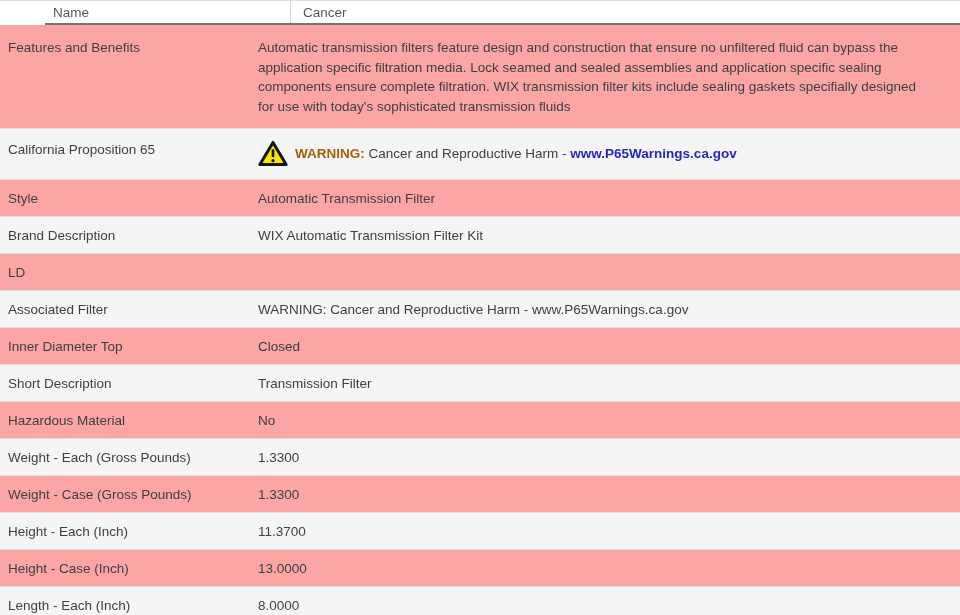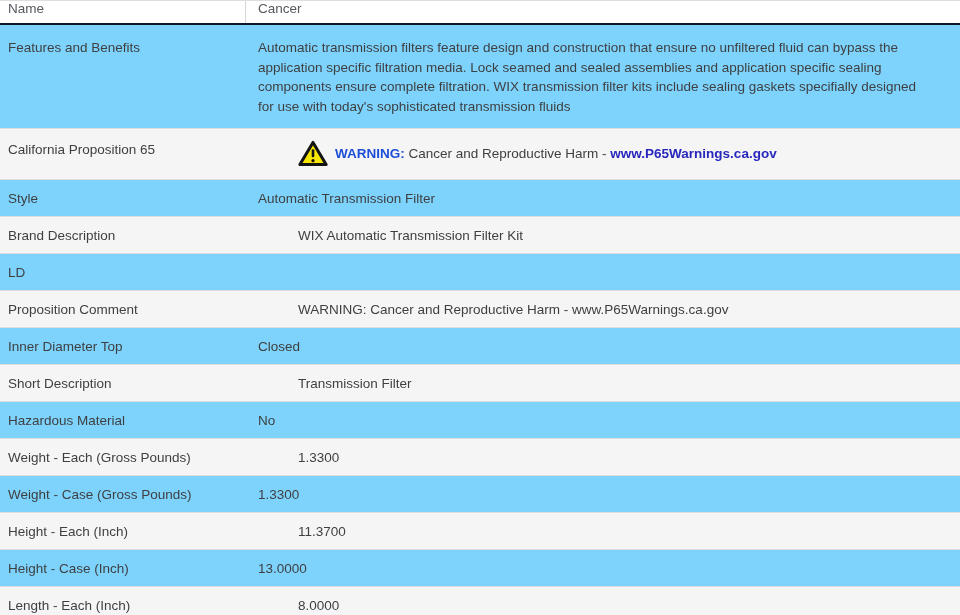--- a/index.html
+++ b/index.html
@@ -22,44 +22,45 @@
   }
   .attr-table {
     width: 960px;
     border-top: 1px solid var(--border);
     color: var(--body-text);
     font-size: 13.5px;
   }
   .header-row {
     display: flex;
     height: 22px;
-    align-items: flex-start;
-    border-bottom: 2px solid #0f172a;
+    align-items: center;
+    border-bottom: 2px solid #737373;
     color: var(--header-text);
+    margin-left: 45px;
   }
   .header-cell-name {
     width: 245px;
     padding-left: 8px;
     box-sizing: border-box;
   }
   .header-divider {
     width: 1px;
     align-self: stretch;
     background: #d6d6d6;
   }
   .header-cell-value {
     flex: 1;
     padding-left: 12px;
   }
   .row {
     display: flex;
     border-bottom: 1px solid var(--border);
-    background: #7dd3fc;
+    background: #fca5a5;
   }
-  .row.alt { background: var(--stripe); gap: 40px; }
+  .row.alt { background: var(--stripe); }
   .cell {
     line-height: 19px;
     padding: 9px 0 8px 0;
   }
   .cell.name {
     width: 250px;
     padding-left: 8px;
     box-sizing: border-box;
     flex-shrink: 0;
   }
@@ -72,21 +73,21 @@
   .row.warning-row .cell { padding-top: 11px; padding-bottom: 12px; }
   .warn-flex {
     display: flex;
     align-items: center;
   }
   .warn-icon {
     flex-shrink: 0;
     margin-right: 7px;
     display: block;
   }
-  .warn-label { font-weight: bold; color: #1d4ed8; }
+  .warn-label { font-weight: bold; color: #a16207; }
   .p65-link {
     font-weight: bold;
     color: var(--link-blue);
     text-decoration: none;
     white-space: pre;
   }
   .warn-text { white-space: pre; }
 </style>
 </head>
 <body>
@@ -127,21 +128,21 @@
   <div class="row alt">
     <div class="cell name">Brand Description</div>
     <div class="cell value">WIX Automatic Transmission Filter Kit</div>
   </div>
 
   <div class="row">
     <div class="cell value">LD</div>
   </div>
 
   <div class="row alt">
-    <div class="cell name">Proposition Comment</div>
+    <div class="cell name">Associated Filter</div>
     <div class="cell value">WARNING: Cancer and Reproductive Harm - www.P65Warnings.ca.gov</div>
   </div>
 
   <div class="row">
     <div class="cell name">Inner Diameter Top</div>
     <div class="cell value">Closed</div>
   </div>
 
   <div class="row alt">
     <div class="cell name">Short Description</div>

